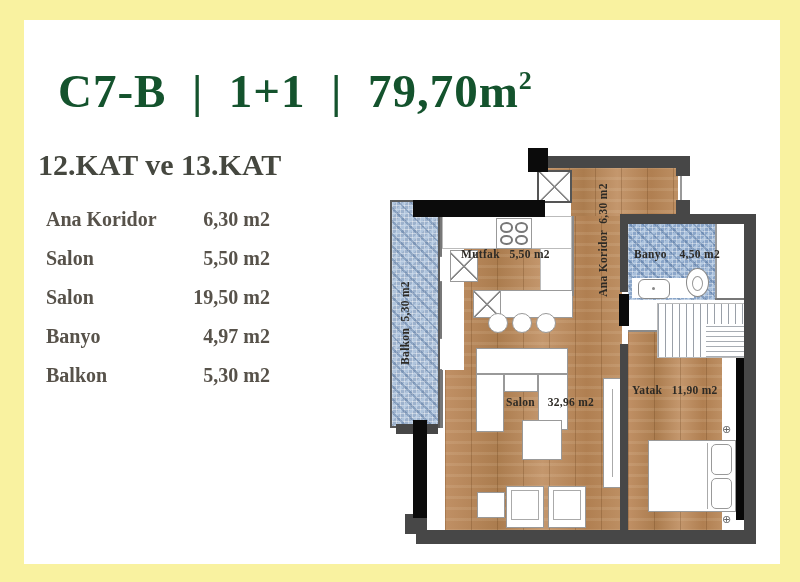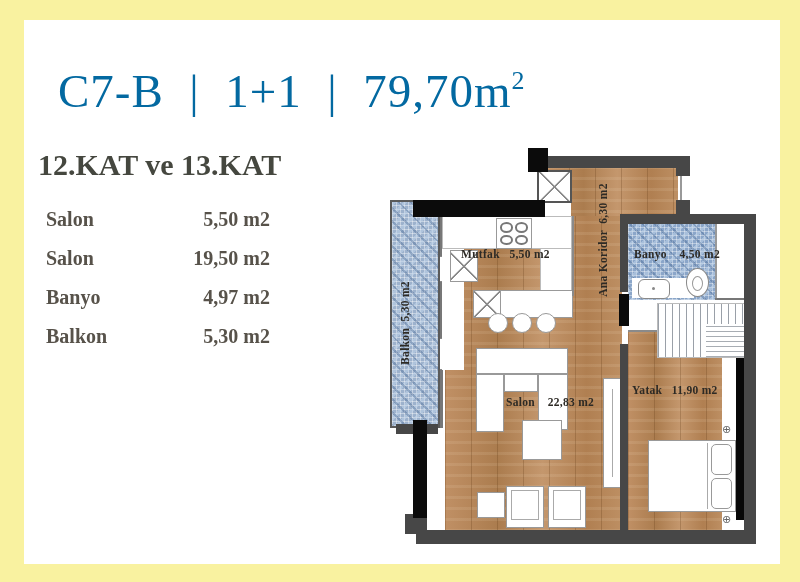--- a/index.html
+++ b/index.html
@@ -2,21 +2,21 @@
 <html><head>
 <meta charset="utf-8">
 <style>
   html,body{margin:0;padding:0;background:#fff;}
   .canvas{position:relative;width:800px;height:582px;background:#ffffff;overflow:hidden;
           font-family:"Liberation Serif","DejaVu Serif",serif;}
   .abs{position:absolute;}
   
   .frame{background:#f9f2a0;z-index:60;}
   
-  .title{left:58px;top:64px;font-size:47px;font-weight:normal;color:#0369a1;
+  .title{left:58px;top:64px;font-size:47px;font-weight:bold;color:#14532d;
          letter-spacing:1px;white-space:pre;z-index:5;}
   .title sup{font-size:26px;vertical-align:18px;letter-spacing:0;}
   .subtitle{left:38px;top:148px;font-size:30px;font-weight:bold;color:#45473f;z-index:5;}
   .room-list{left:46px;top:208px;width:224px;z-index:5;}
   .room-row{display:flex;justify-content:space-between;font-size:20px;font-weight:bold;
             color:#57524a;line-height:23px;margin-bottom:16px;white-space:pre;}
   
   .plan{left:388px;top:148px;width:372px;height:398px;z-index:10;}
   
   .wood{background-color:#b8895b;
@@ -50,20 +50,21 @@
 </style>
 </head>
 <body>
 
 <div class="canvas">
 
   <div class="abs title"><span>C7-B  |  1+1  |  79,70m</span><sup>2</sup></div>
   <div class="abs subtitle">12.KAT ve 13.KAT</div>
 
   <div class="abs room-list">
+    <div class="room-row"><span>Ana Koridor</span><span>6,30 m2</span></div>
     <div class="room-row"><span>Salon</span><span>5,50 m2</span></div>
     <div class="room-row"><span>Salon</span><span>19,50 m2</span></div>
     <div class="room-row"><span>Banyo</span><span>4,97 m2</span></div>
     <div class="room-row"><span>Balkon</span><span>5,30 m2</span></div>
   </div>
 
   <div class="abs plan">
 
     <div class="abs wood" style="left:155px;top:18px;width:135px;height:58px;"></div>
     <div class="abs wood" style="left:57px;top:68px;width:177px;height:316px;"></div>
@@ -149,21 +150,21 @@
     <div class="abs wall" style="left:8px;top:276px;width:42px;height:10px;"></div>
     <div class="abs wallb" style="left:25px;top:52px;width:125px;height:17px;"></div>
     <div class="abs wallb" style="left:140px;top:52px;width:17px;height:17px;"></div>
     <div class="abs wall" style="left:232px;top:74px;width:8px;height:70px;"></div>
     <div class="abs wallb" style="left:231px;top:146px;width:10px;height:32px;"></div>
     <div class="abs wall" style="left:232px;top:196px;width:8px;height:186px;"></div>
     <div class="abs" style="left:184px;top:68px;width:2px;height:80px;background:#8a8a8a;z-index:24;"></div>
 
     <div class="abs plabel" style="left:73px;top:100px;">Mutfak   5,50 m2</div>
     <div class="abs plabel" style="left:246px;top:100px;">Banyo    4,50 m2</div>
-    <div class="abs plabel" style="left:118px;top:248px;">Salon    22,83 m2</div>
+    <div class="abs plabel" style="left:118px;top:248px;">Salon    32,96 m2</div>
     <div class="abs plabel" style="left:244px;top:236px;">Yatak   11,90 m2</div>
     <div class="abs plabel vlabel" style="left:158px;top:86px;width:114px;">Ana Koridor  6,30 m2</div>
     <div class="abs plabel vlabel" style="left:-38px;top:169px;width:110px;">Balkon  5,30 m2</div>
   </div>
 
   <div class="abs frame" style="left:0;top:0;width:800px;height:20px;"></div>
   <div class="abs frame" style="left:0;top:564px;width:800px;height:18px;"></div>
   <div class="abs frame" style="left:0;top:0;width:24px;height:582px;"></div>
   <div class="abs frame" style="left:780px;top:0;width:20px;height:582px;"></div>
 

